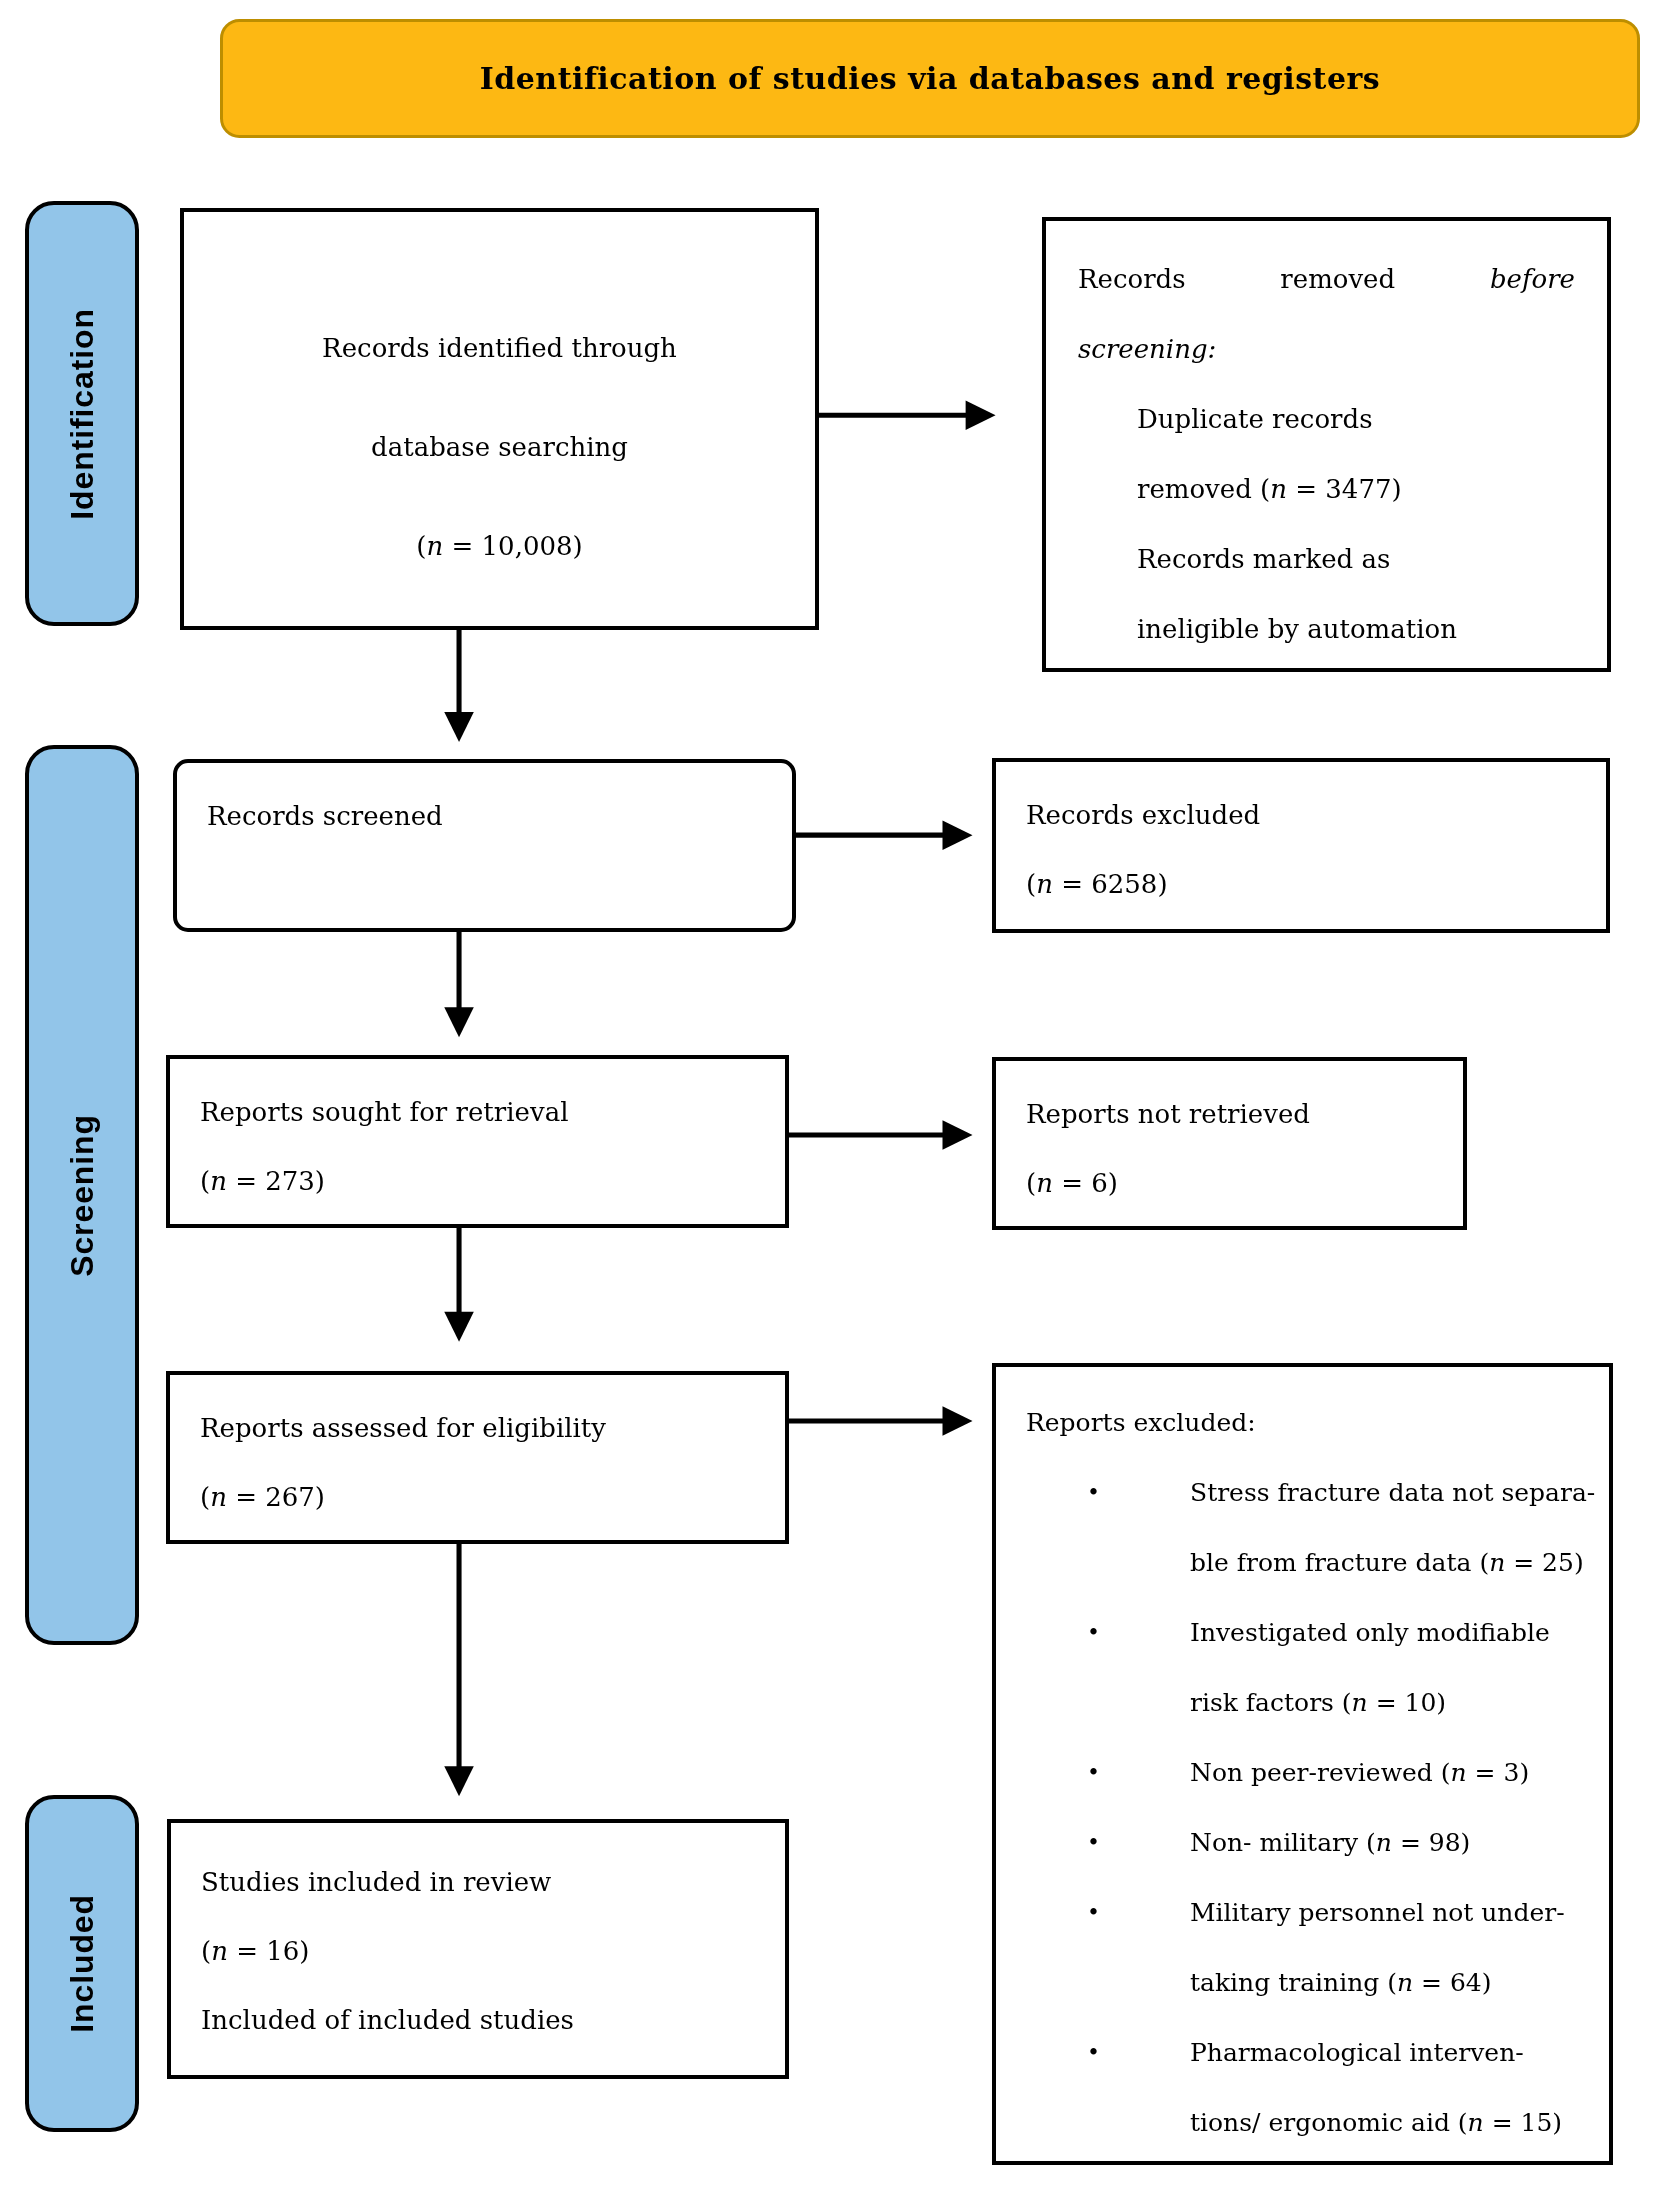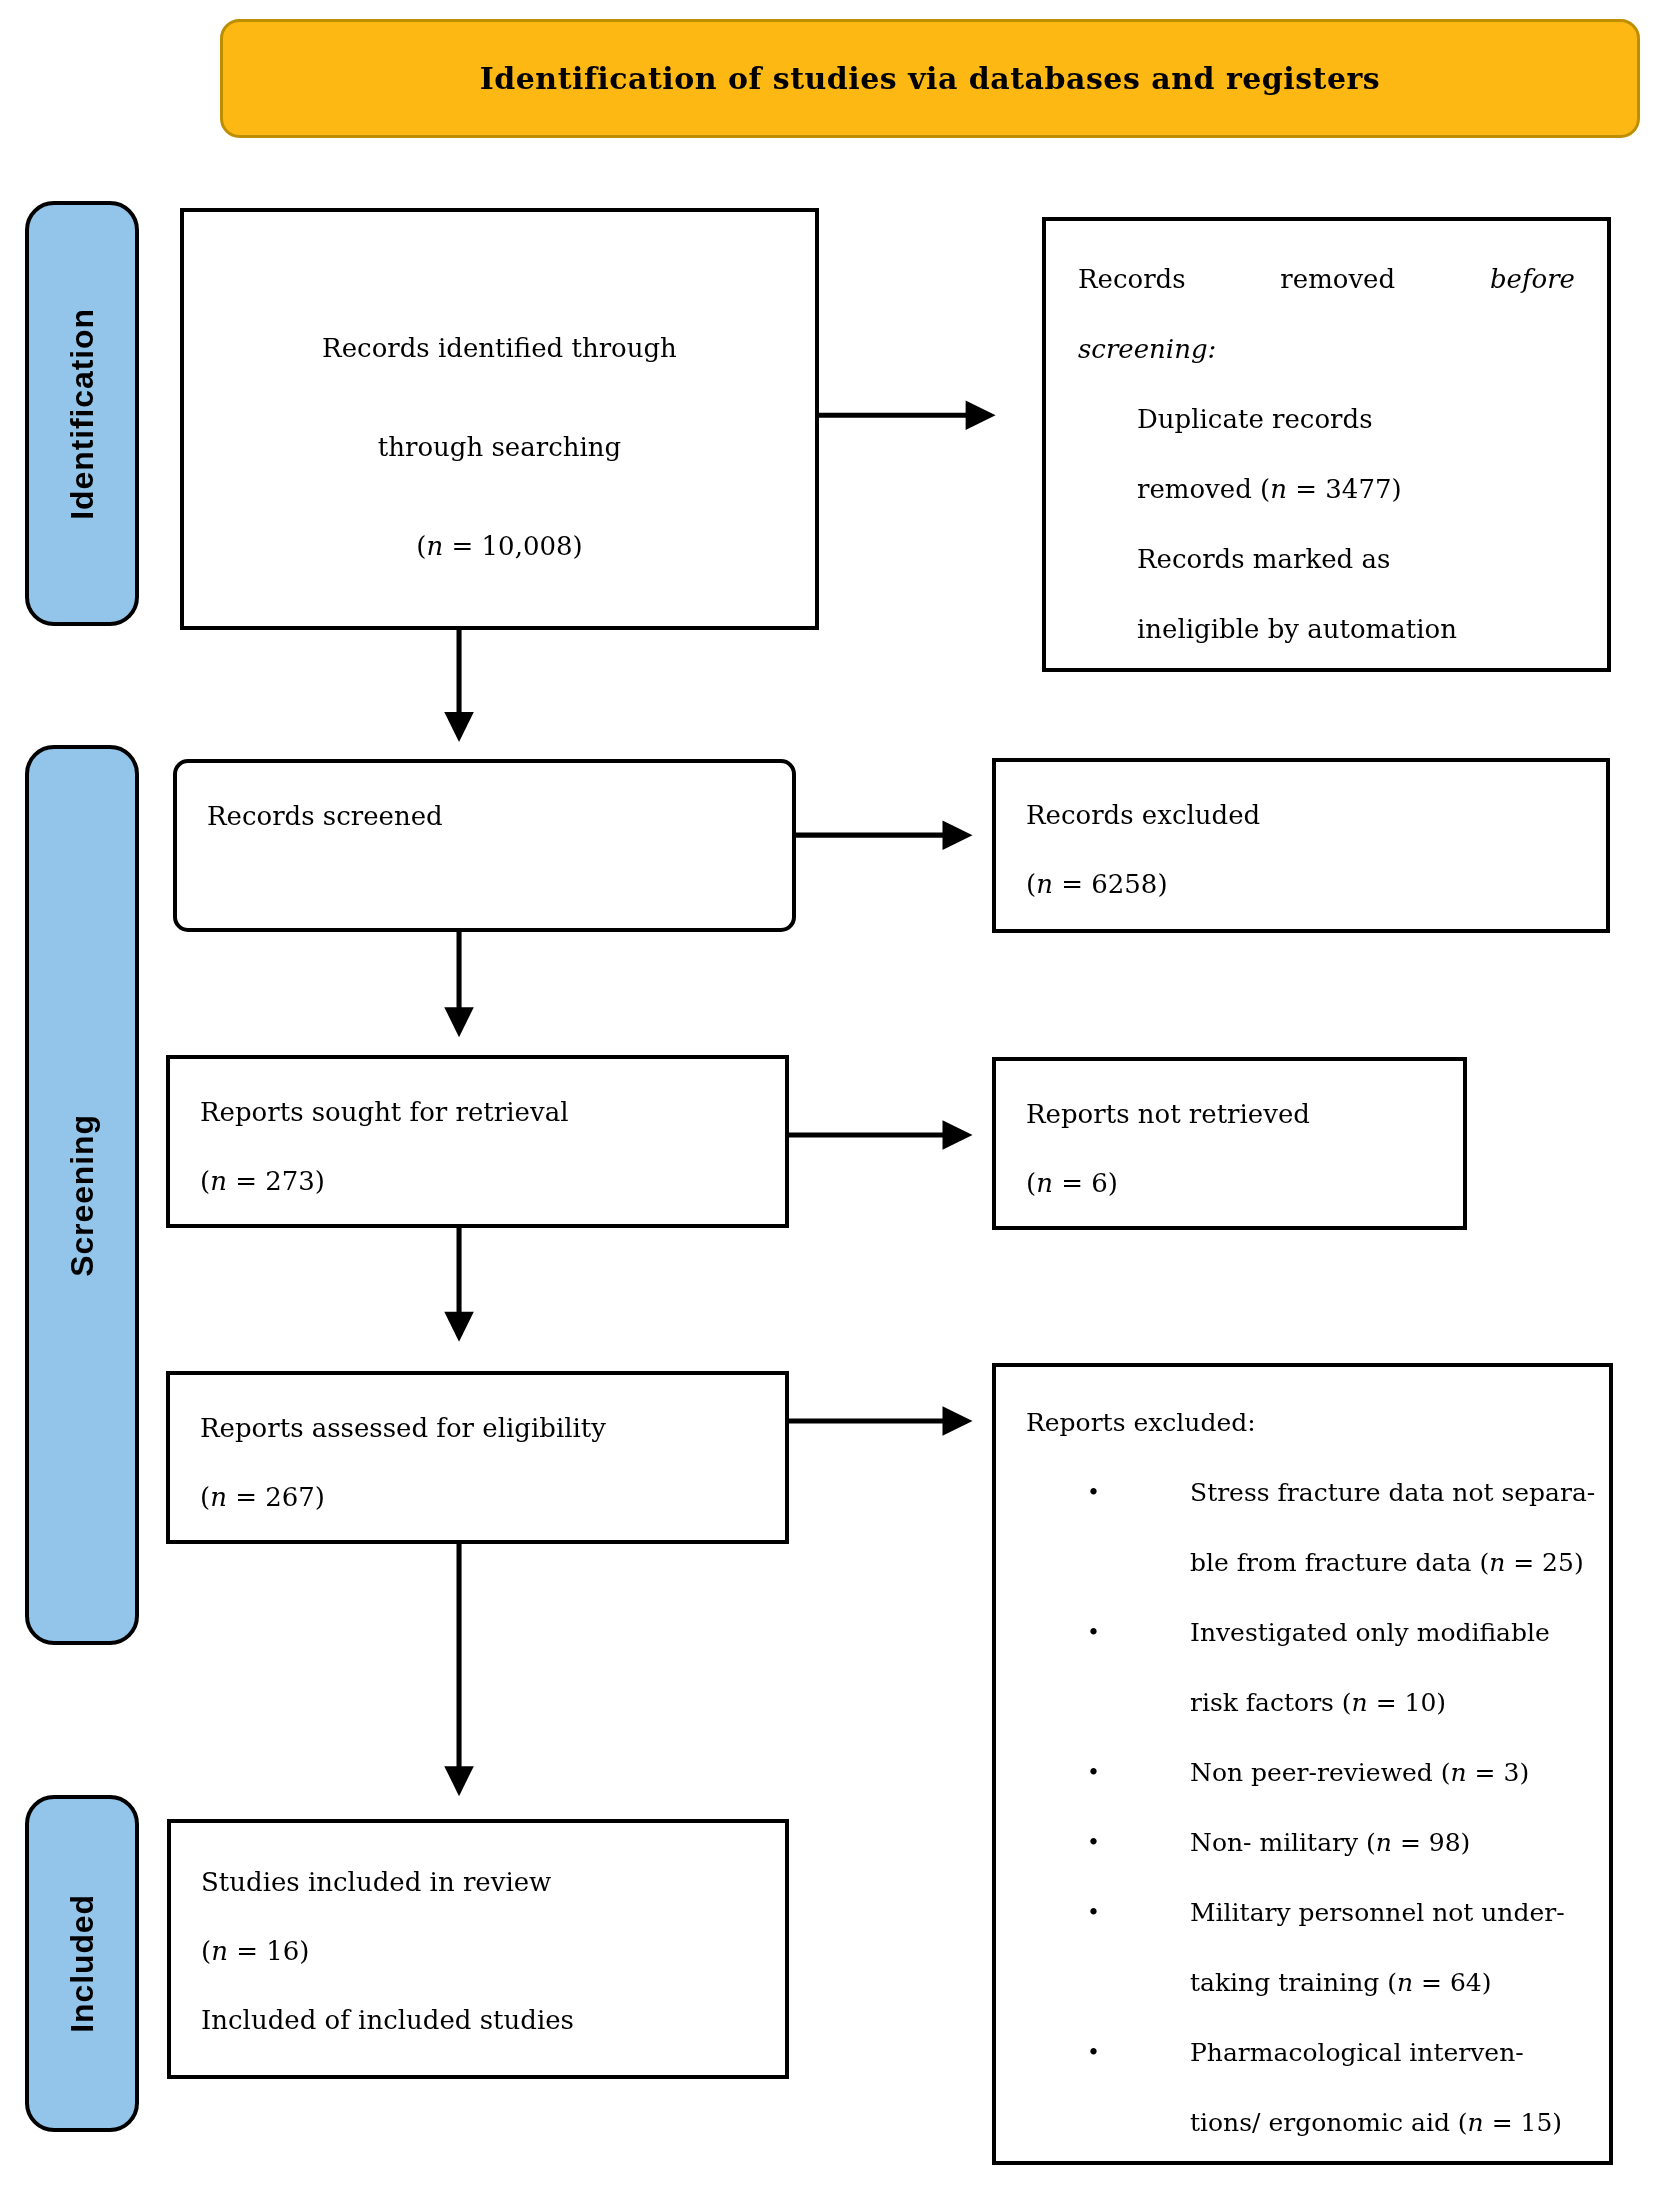--- a/index.html
+++ b/index.html
@@ -92,21 +92,21 @@
   <div class="stage" id="stage-screening">
     <span class="vtext">Screening</span>
   </div>
   <div class="stage" id="stage-included">
     <span class="vtext">Included</span>
   </div>
 
   <div class="box" id="b1">
     <div>
         <div class="ln">Records identified through</div>
-        <div class="ln">through searching</div>
+        <div class="ln">database searching</div>
         <div class="ln">(<i>n</i> = 10,008)</div>
       </div>
   </div>
 
   <div class="box" id="b2">
     <div class="ln jline">
         <span>Records</span>
         <span>removed</span>
         <span class="italic">before</span>
       </div>

